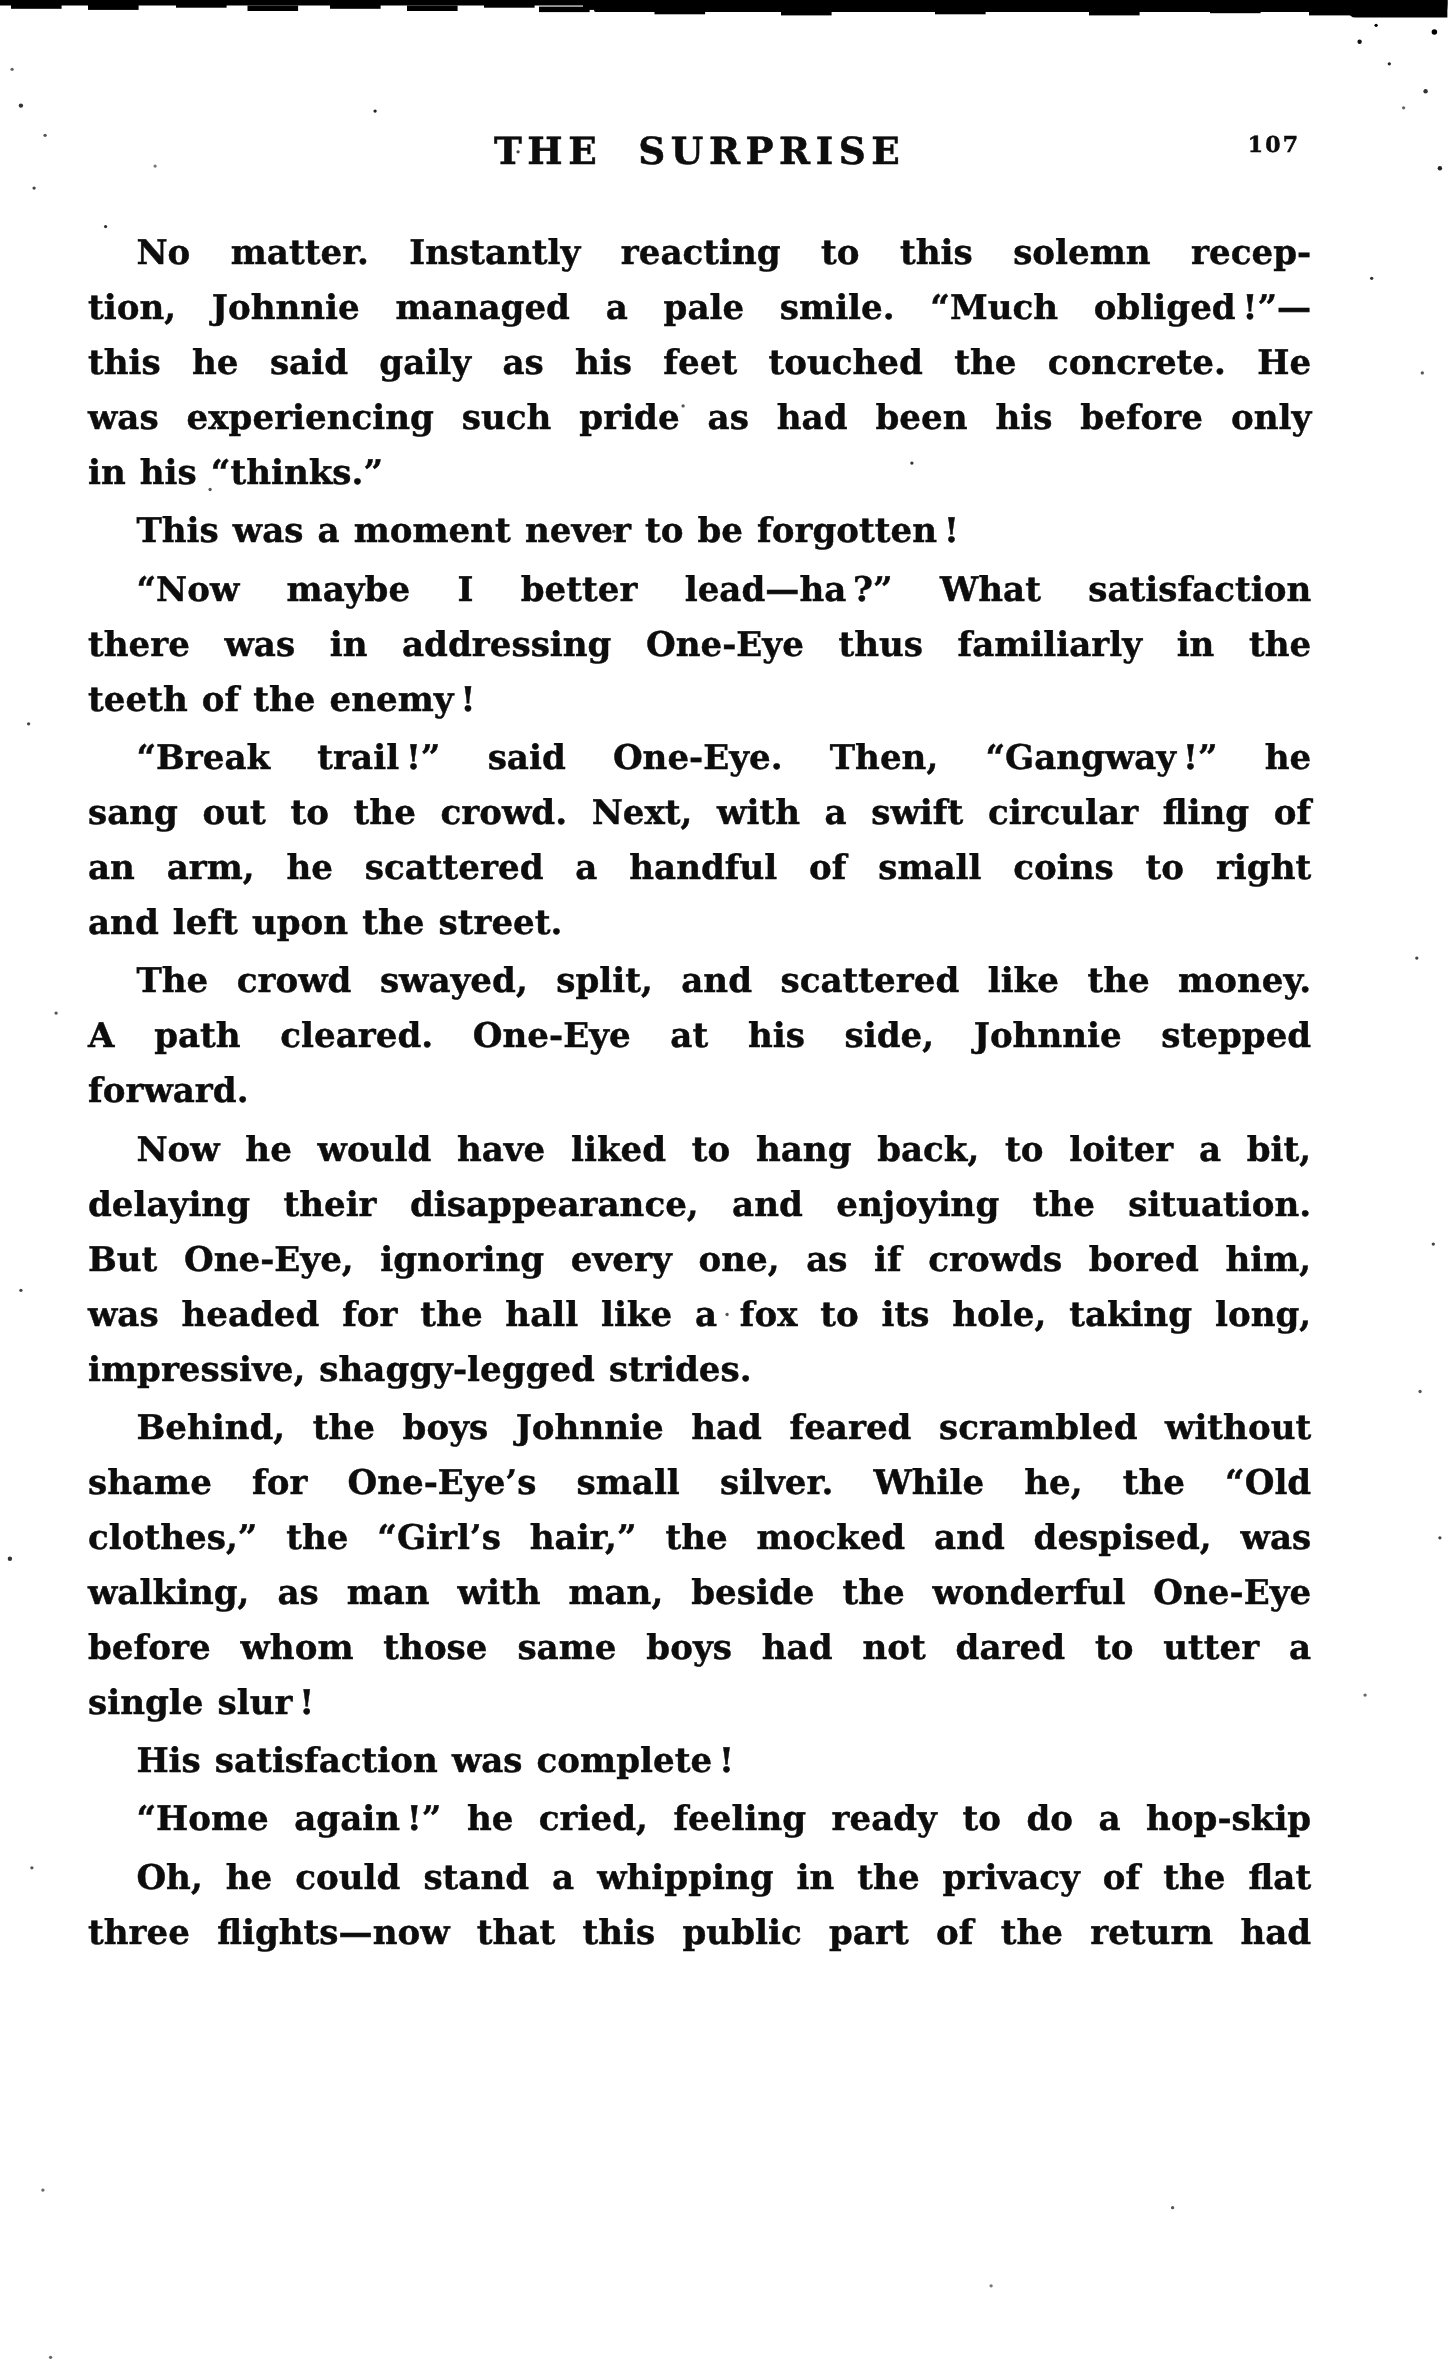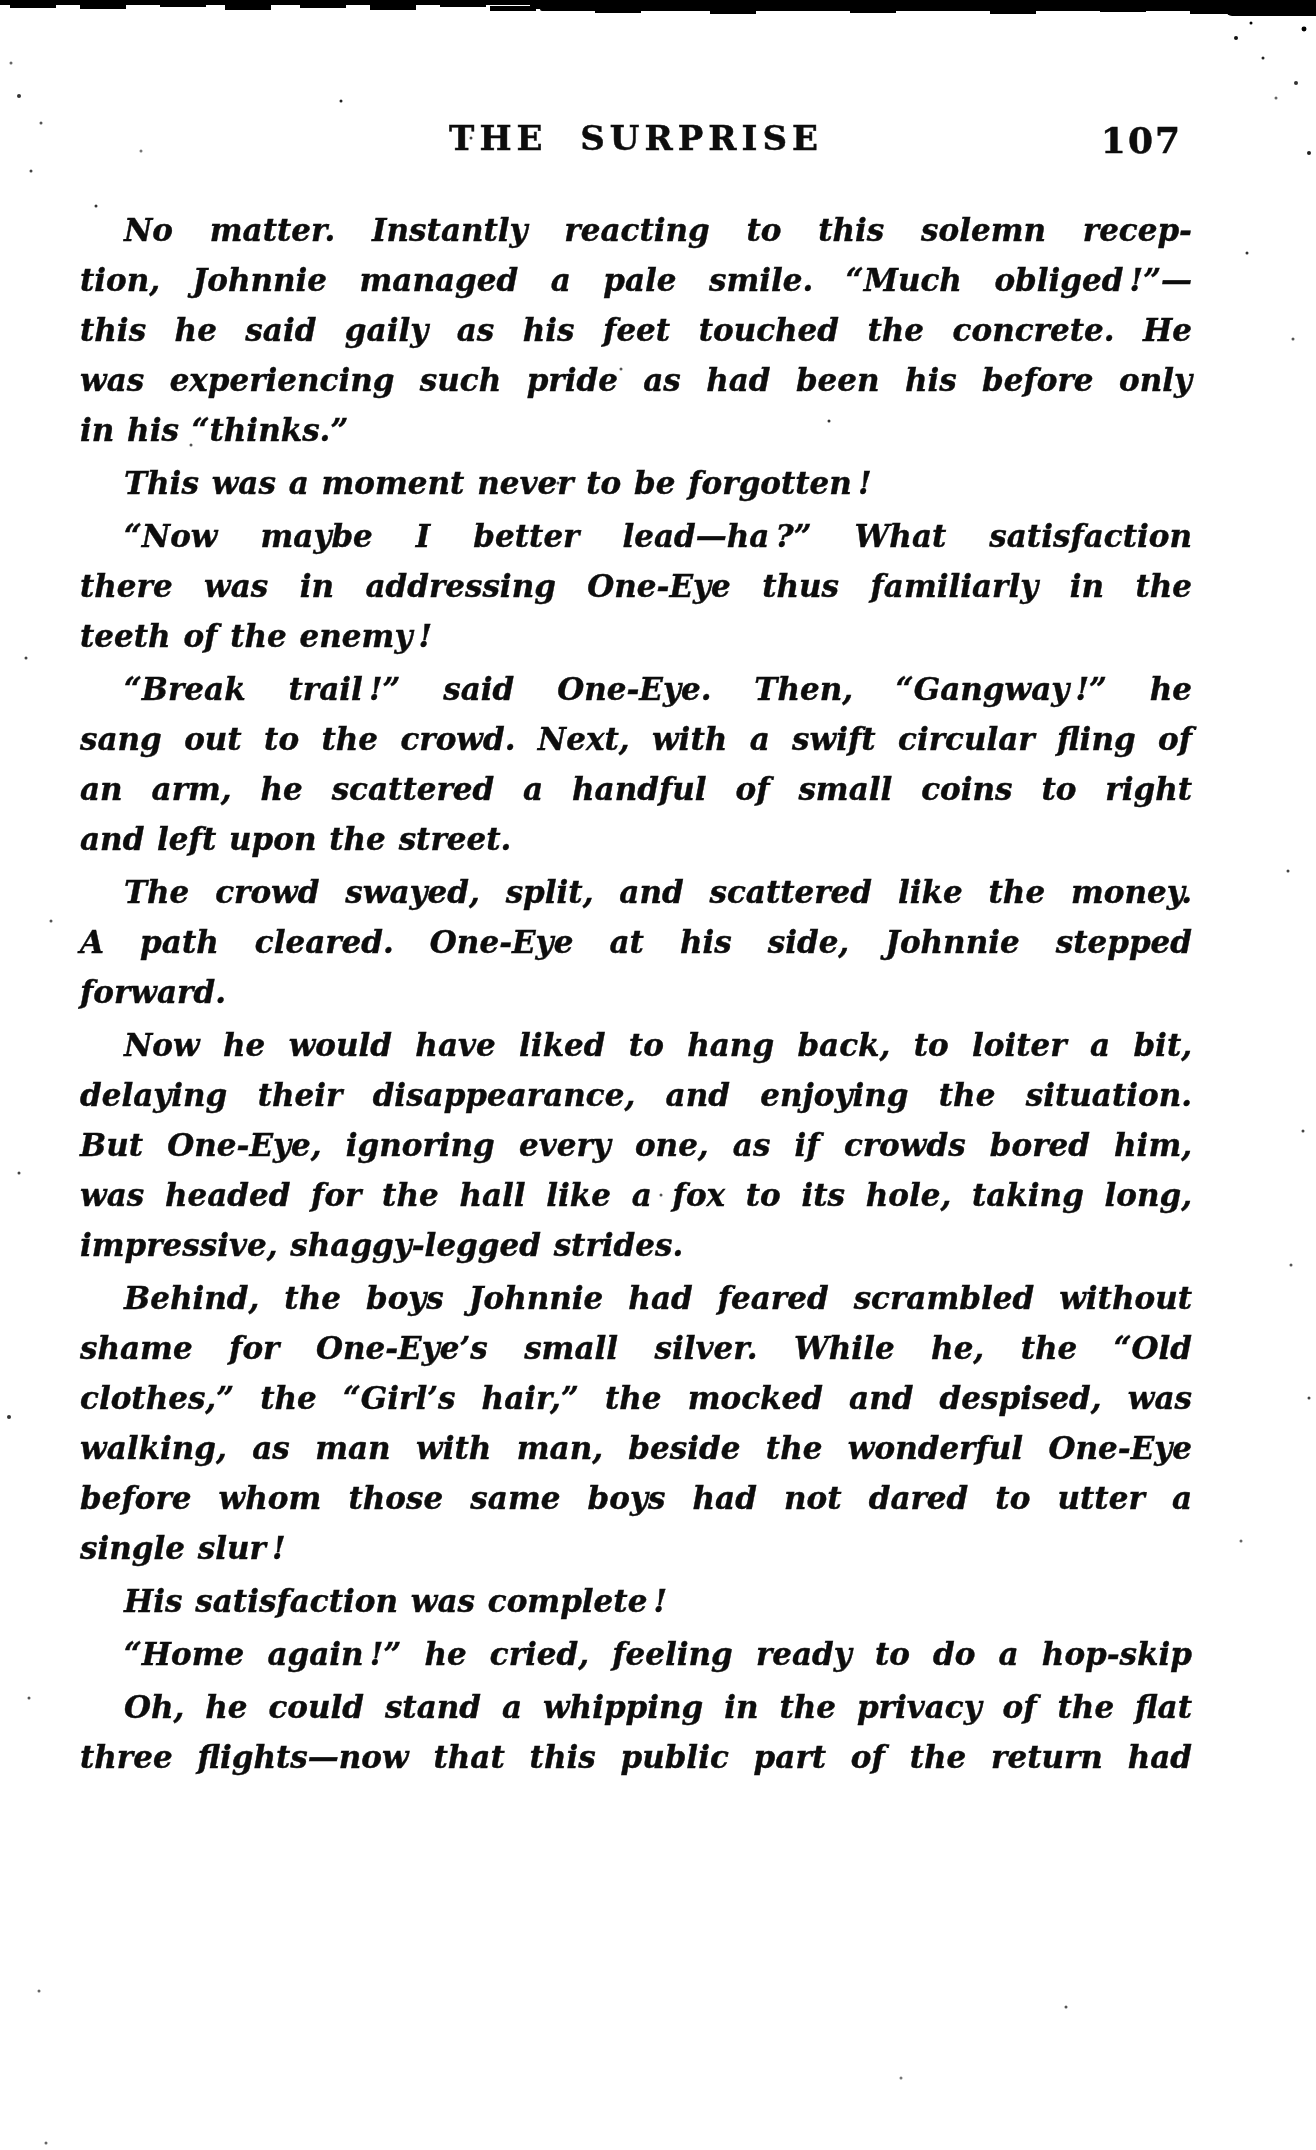--- a/index.html
+++ b/index.html
@@ -47,31 +47,31 @@
   .header { position: absolute; top: 118px; left: 80px; width: 1112px; height: 46px; }
   .running-head {
     position: absolute; left: 0; right: 0; top: 0;
     text-align: center;
     font-size: 34px; font-weight: 700;
     letter-spacing: 5px; word-spacing: 16px;
     -webkit-text-stroke: 0.5px var(--ink);
   }
   .page-number {
     position: absolute; right: 10px; top: 1px;
-    font-size: 36px; font-weight: 700; letter-spacing: 2px;
+    font-size: 20px; font-weight: 700; letter-spacing: 2px;
     -webkit-text-stroke: 0.5px var(--ink);
   }
 
   
   .body-text {
     position: absolute; top: 205px; left: 80px; width: 1112px;
     font-size: 31px; font-weight: 700; line-height: 50px;
     -webkit-text-stroke: 0.4px var(--ink);
   }
-  .para { margin: 0 0 3px 0; font-style: italic; }
+  .para { margin: 0 0 3px 0; }
   .line {
     text-align: justify;
     text-align-last: justify;
     word-spacing: 2px;
   }
   .line.first { text-indent: 44px; }
   .line.last { text-align-last: left; }
 </style>
 </head>
 <body>

